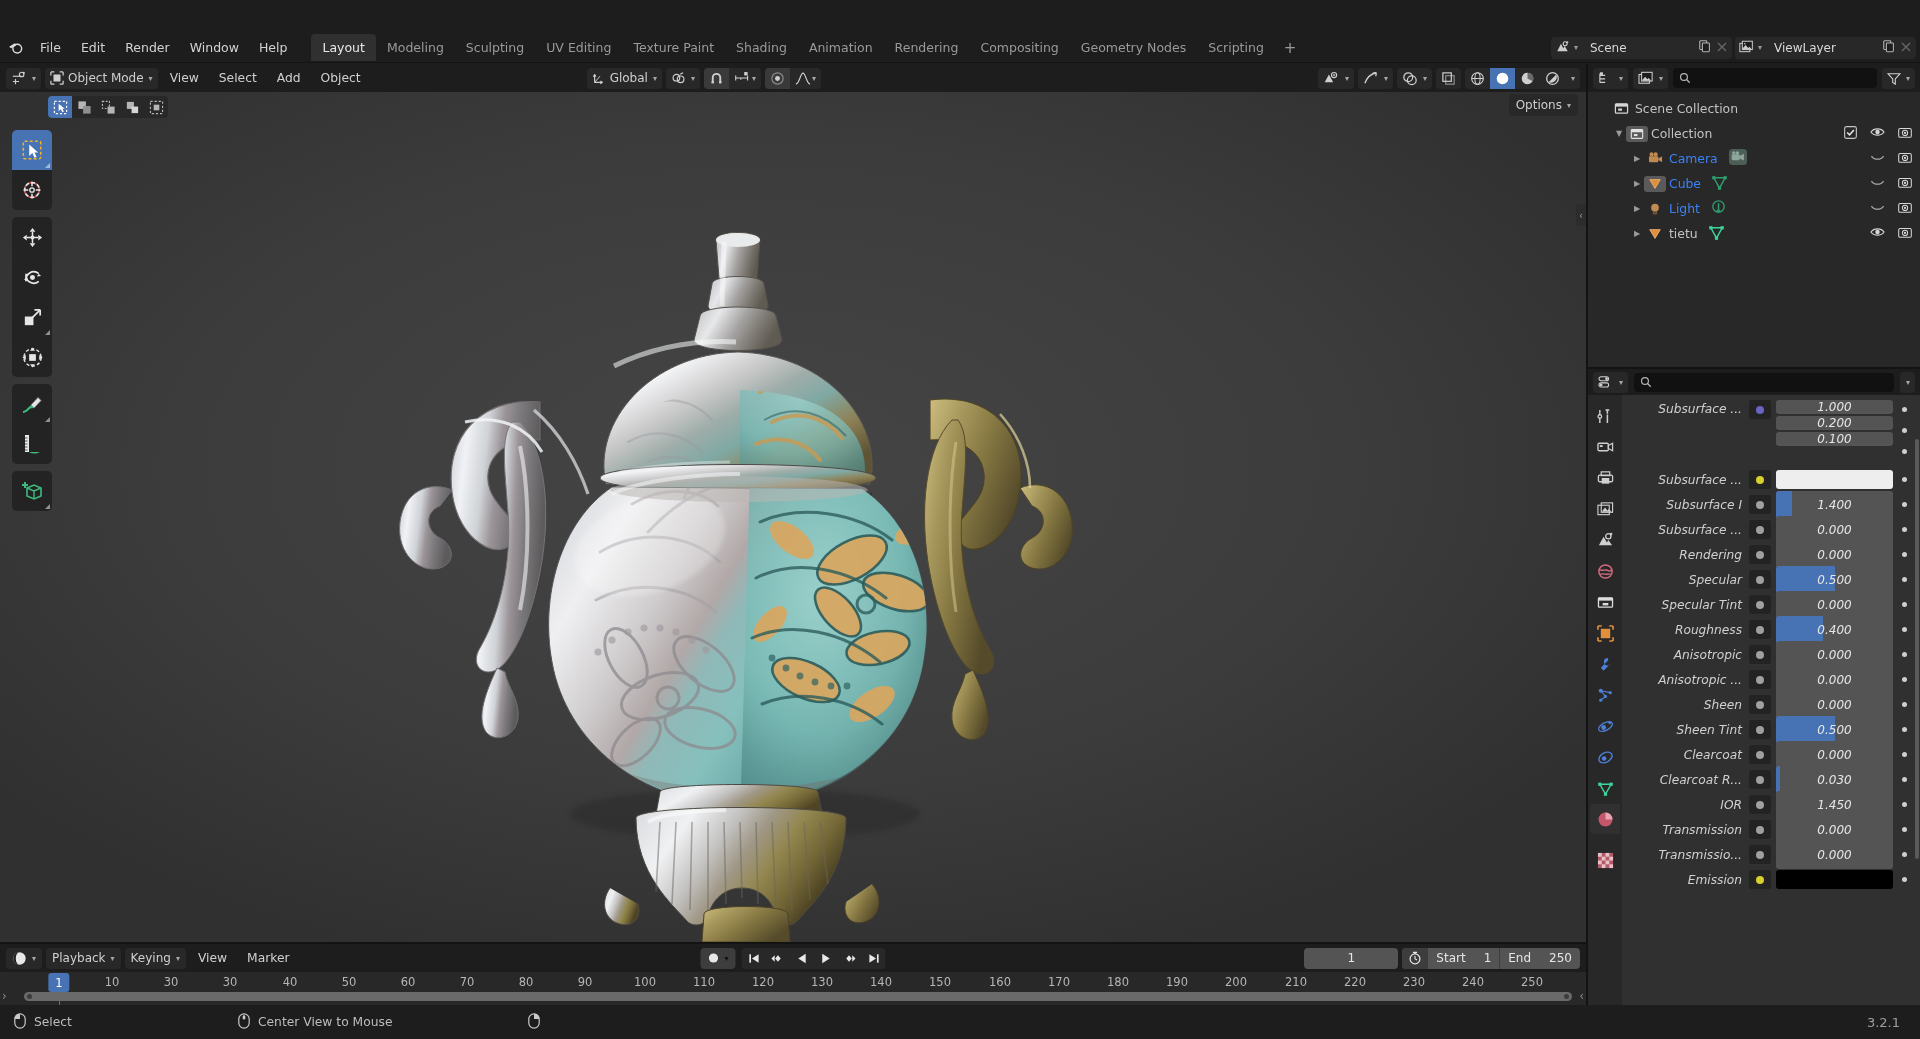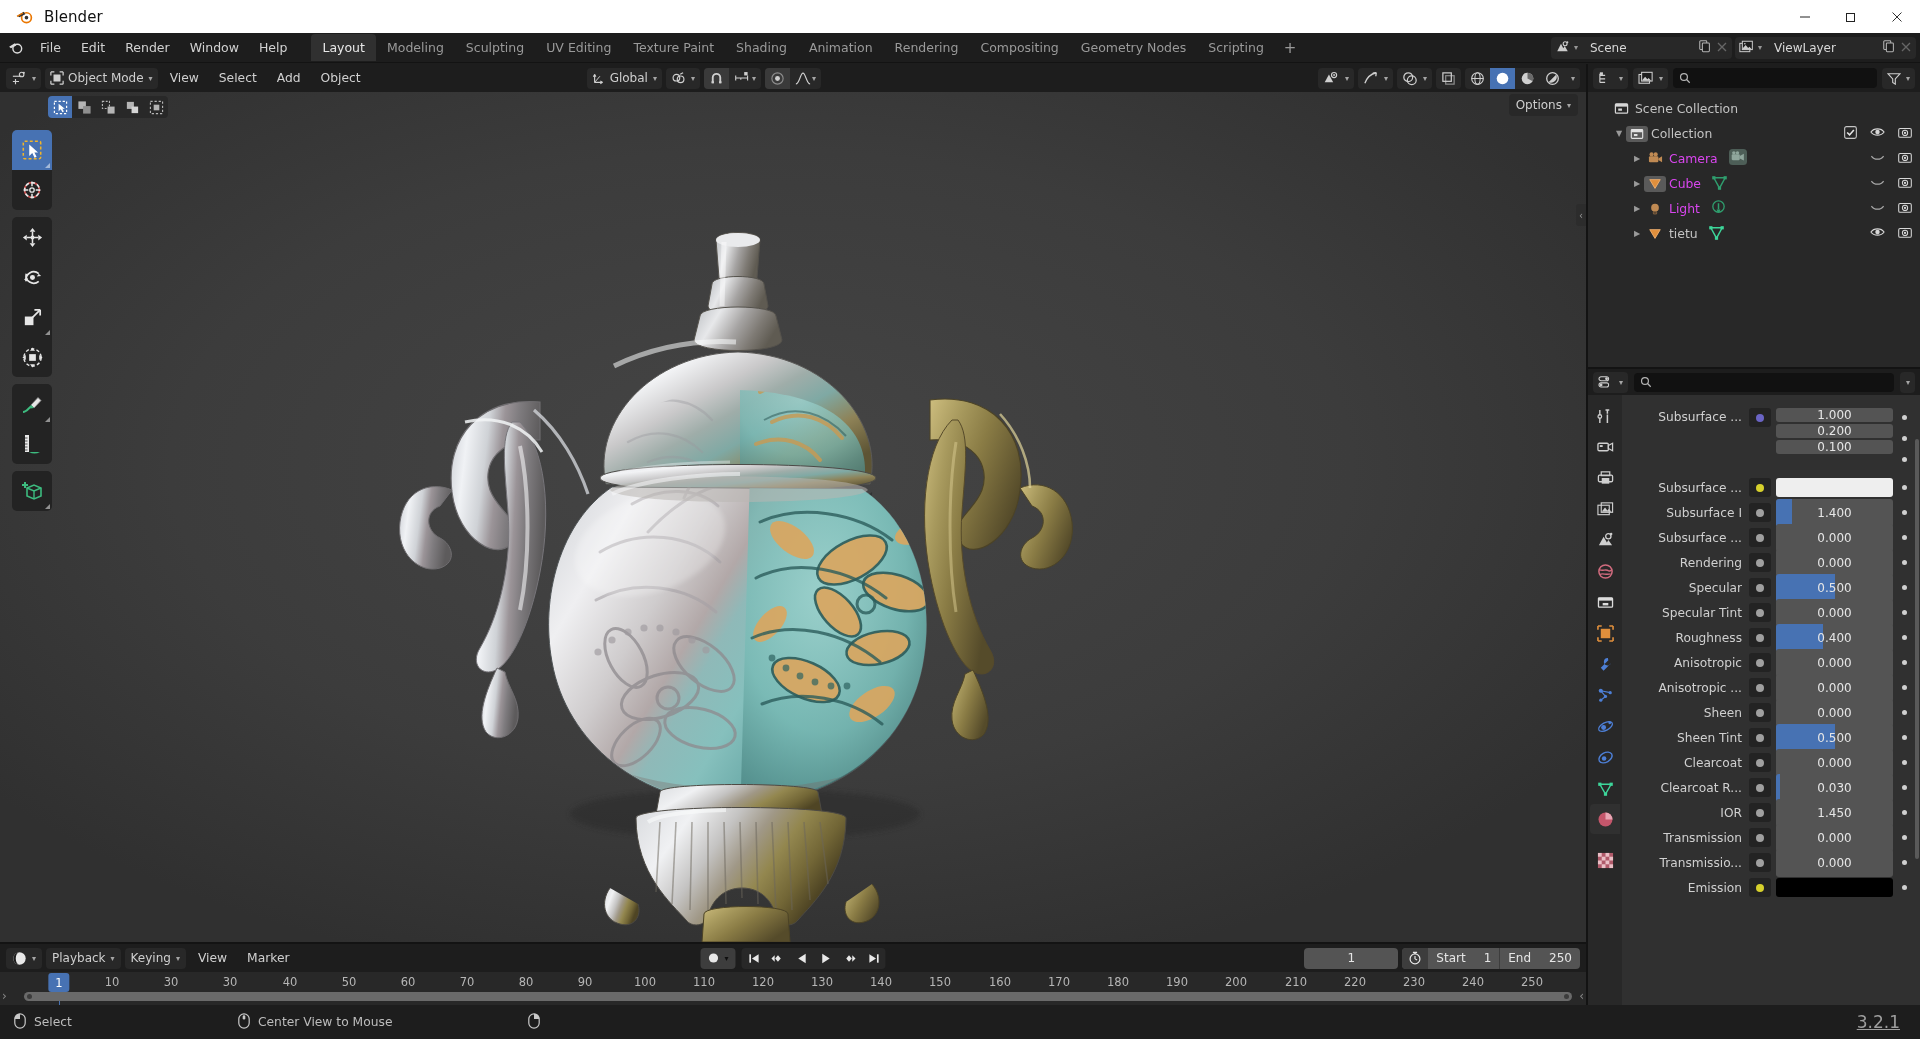--- a/index.html
+++ b/index.html
@@ -122,21 +122,21 @@
   }
   .ol-body { padding-top:4px; font-size:12.4px; color:#c3c3c3; }
   .ol-row { display:flex; align-items:center; height:25px; padding-left:8px; position:relative; }
   .ol-row .disc { width:14px; display:flex; align-items:center; justify-content:center; color:#9a9a9a; font-size:8px; }
   .ol-row .oicon { width:22px; display:flex; align-items:center; justify-content:center; }
   .ol-row .olabel { margin-left:3px; }
   .ol-row .oright { position:absolute; right:8px; display:flex; align-items:center; gap:13px; }
   .indent1 { padding-left:8px; }
   .indent2 { padding-left:24px; }
   .indent3 { padding-left:42px; }
-  .dimtxt { color:#d946ef; }
+  .dimtxt { color:#3b82f6; }
   .selbox { background:#5a5a5a; border-radius:3px; padding:1px; }
 
   
   .properties {
     position:absolute; left:1588px; top:369px; width:332px; height:636px;
     background:#303030;
   }
   .pr-header {
     height:26px; background:#1d1d1d; display:flex; align-items:center; padding:0 5px; gap:6px;
   }
@@ -147,21 +147,22 @@
   .pr-tabs {
     position:absolute; left:0; top:26px; width:34px; bottom:0; background:#282828;
     display:flex; flex-direction:column; align-items:center; padding-top:6px; gap:1px;
   }
   .ptab { width:30px; height:30px; display:flex; align-items:center; justify-content:center; border-radius:4px 0 0 4px; }
   .ptab.active { background:#303030; }
   .ptabgap { height:9px; }
 
   .pr-body {
     position:absolute; left:34px; top:26px; right:0; bottom:0; overflow:hidden;
-    padding-top:10px;
+    padding-top:2px;
+    font-style:italic;
   }
   .prow { display:flex; align-items:center; height:25px; padding:0 10px 0 4px; gap:5px; }
   .plabel {
     width:118px; text-align:right; font-size:12.2px; color:#d0d0d0;
     white-space:nowrap; overflow:hidden; padding-right:2px;
   }
   .psock {
     width:22px; height:19px; background:#232323; border-radius:3px;
     display:flex; align-items:center; justify-content:center; flex:none;
   }
@@ -224,60 +225,32 @@
   .tl-right-arrow { position:absolute; right:2px; top:45px; color:#8a8a8a; font-size:12px; }
 
   
   .statusbar {
     position:absolute; left:0; top:1005px; width:1920px; height:34px;
     background:#1d1d1d; display:flex; align-items:center; padding:0 14px;
     font-size:12.3px; color:#bdbdbd; gap:8px;
   }
   .st-item { display:flex; align-items:center; gap:8px; }
   .st-gap { width:150px; }
-  .version { margin-left:auto; color:#9e9e9e; font-size:17px; padding-right:6px;text-decoration:underline; }
+  .version { margin-left:auto; color:#9e9e9e; font-size:13px; padding-right:6px; }
 
   .mouse-ico { display:inline-block; }
   .vp-rsplit { position:absolute; left:1586px; top:64px; width:2px; height:941px; background:#131313; }
   .vp-bsplit { position:absolute; left:0; top:942px; width:1586px; height:2px; background:#131313; }
   .ol-bsplit { position:absolute; left:1588px; top:367px; width:332px; height:2px; background:#131313; }
 </style>
 </head>
 <body>
 
 <div class="app">
 
-  <div class="titlebar">
-    <span class="tb-icon">
-      <svg width="19" height="19" viewBox="0 0 24 24">
-        <circle cx="14.5" cy="13.5" r="6.2" fill="none" stroke="#ea7600" stroke-width="2.1"></circle>
-        <circle cx="14.5" cy="13.5" r="2.3" fill="#333"></circle>
-        <path d="M3 11 L11 6 L13 9 L5.5 13 Z" fill="#333"></path>
-        <path d="M2.5 11.8 L10 7.5" stroke="#ea7600" stroke-width="1.6" fill="none"></path>
-      </svg>
-    </span>
-    <span class="tb-title">Blender</span>
-    <div class="tb-buttons">
-      <div class="tb-btn">
-        <svg width="12" height="12" viewBox="0 0 12 12">
-            <path d="M1 6 H11" stroke="#222" stroke-width="1"></path>
-          </svg>
-      </div>
-      <div class="tb-btn">
-        <svg width="12" height="12" viewBox="0 0 12 12">
-            <rect x="1.5" y="2.5" width="8" height="8" fill="none" stroke="#222" stroke-width="1"></rect>
-          </svg>
-      </div>
-      <div class="tb-btn close">
-        <svg width="12" height="12" viewBox="0 0 12 12">
-            <path d="M1.5 1.5 L10.5 10.5 M10.5 1.5 L1.5 10.5" stroke="currentColor" stroke-width="1"></path>
-          </svg>
-      </div>
-    </div>
-  </div>
 
   <div class="topbar">
     <span class="bl-logo">
       <svg width="17" height="17" viewBox="0 0 24 24">
         <circle cx="14.5" cy="13.5" r="6.2" fill="none" stroke="#ddd" stroke-width="2"></circle>
         <circle cx="14.5" cy="13.5" r="2.2" fill="#1d1d1d"></circle>
         <path d="M3 11 L11 6 L13 9 L5.5 13 Z" fill="#ddd"></path>
       </svg>
     </span>
     <div class="menu-item">File</div>

